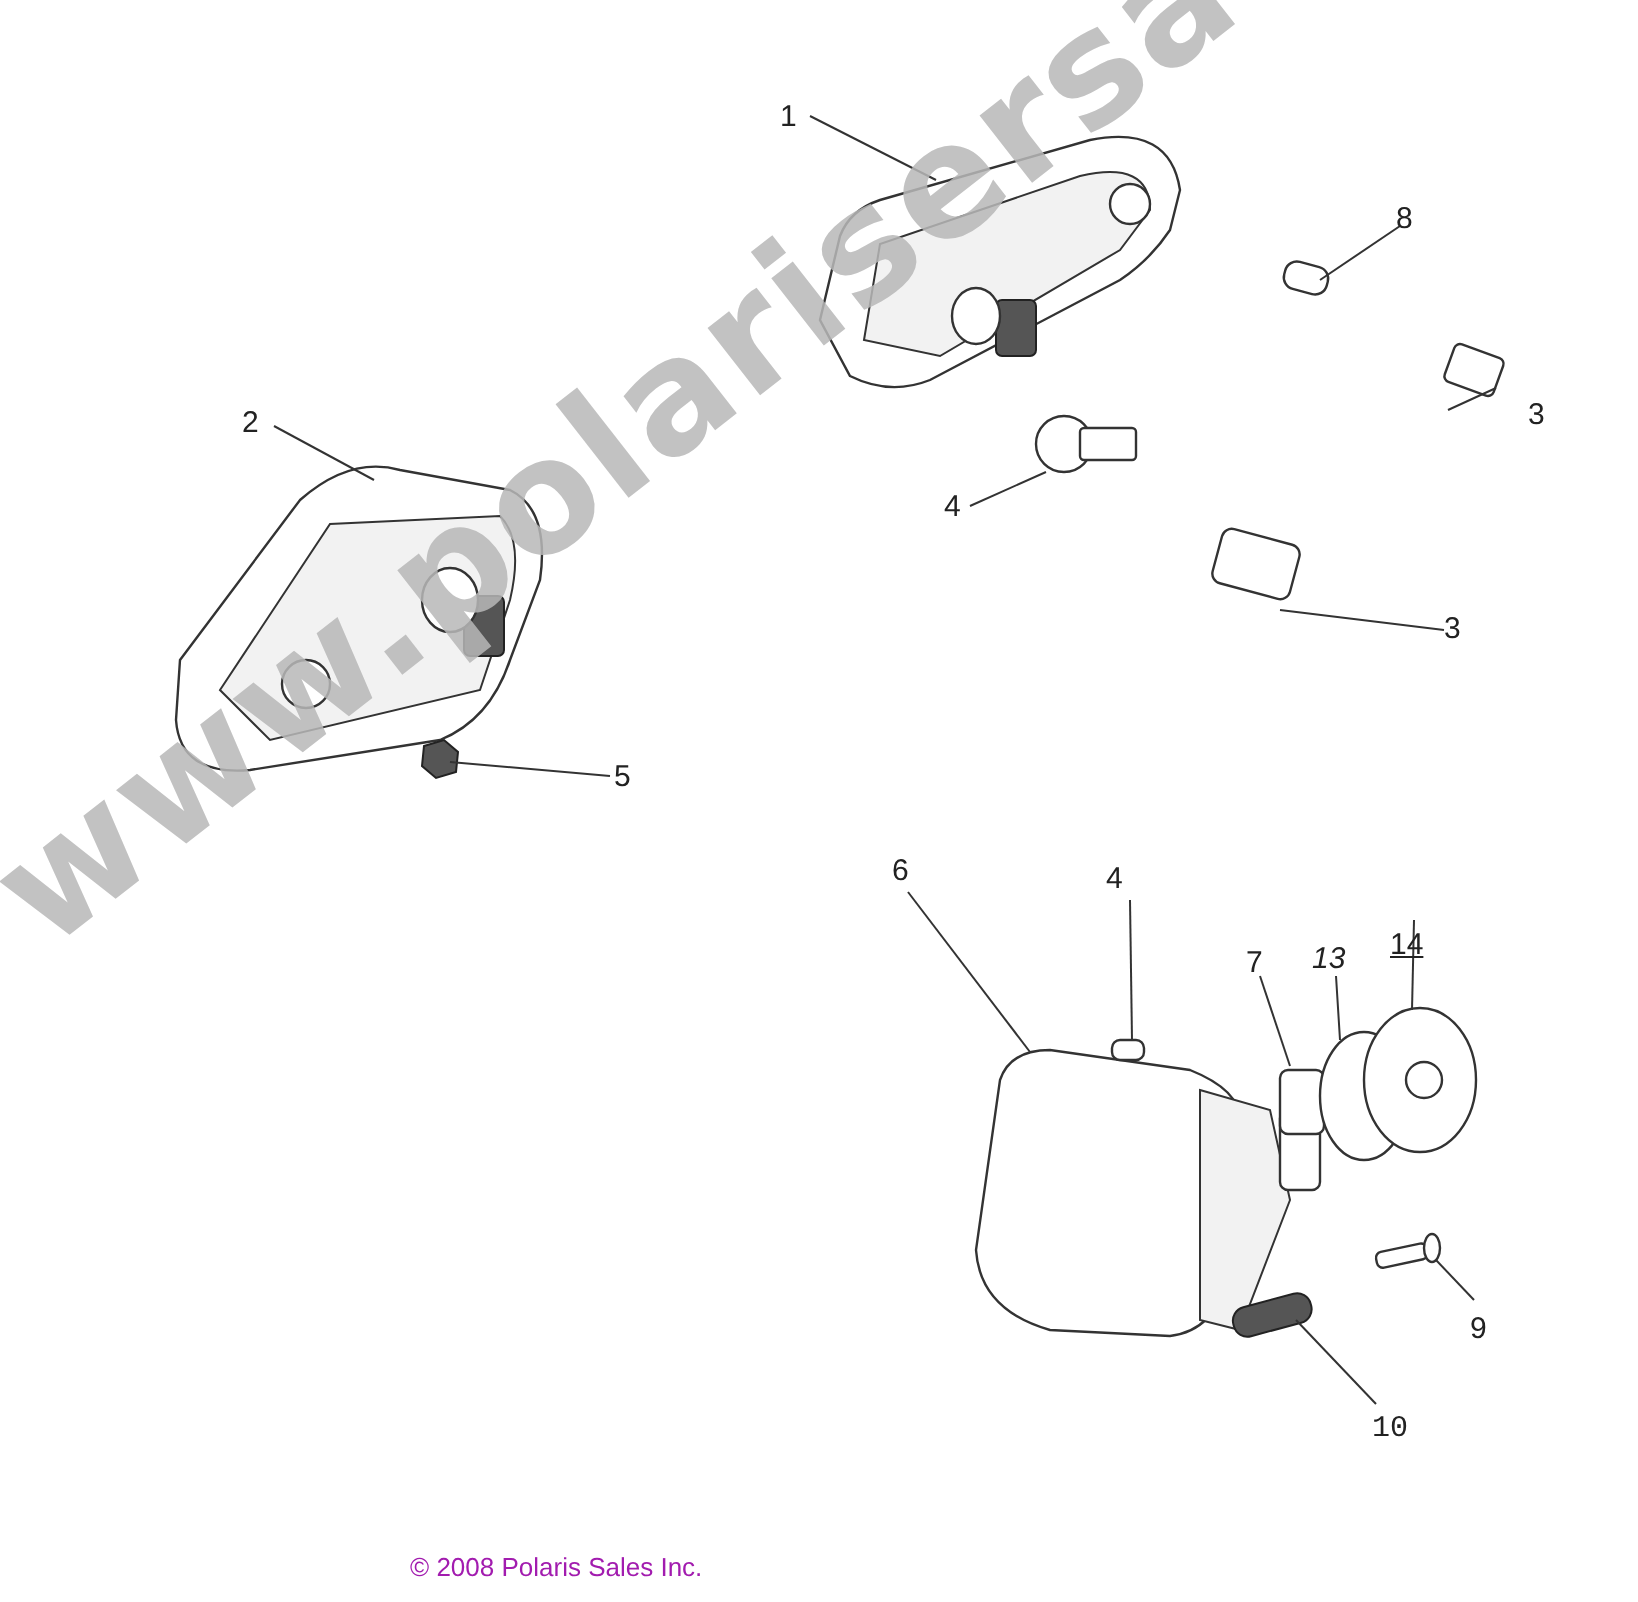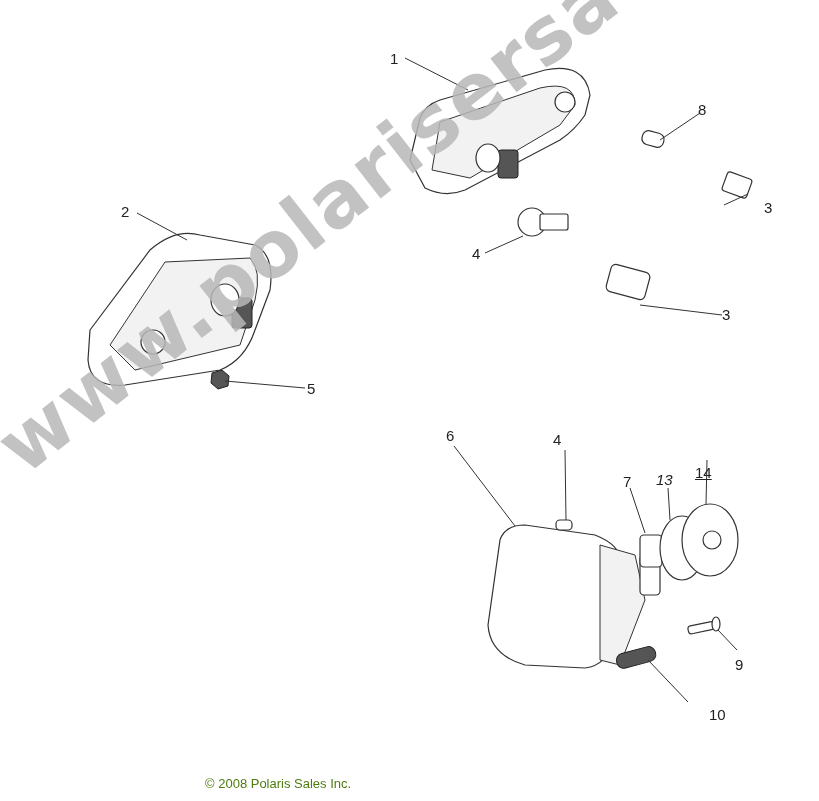--- a/index.html
+++ b/index.html
@@ -1,19 +1,19 @@
 <!DOCTYPE html>
 <html><head>
 <meta charset="utf-8">
 <style>
   html, body { margin:0; padding:0; background:#ffffff; }
   body { width:819px; height:801px; position:relative; overflow:hidden; font-family:"Liberation Sans", sans-serif; }
   #diagram { position:absolute; left:0; top:0; width:819px; height:801px; }
   .callout { position:absolute; font-size:15px; color:#222; line-height:1; }
-  .copyright { position:absolute; left:205px; top:776px; font-size:13px; color:#4d7c0f; }
+  .copyright { position:absolute; left:205px; top:776px; font-size:13px; color:#a21caf; }
   .watermark { position:absolute; left:-20px; top:420px; font-size:78px; font-weight:bold; color:#b8b8b8; opacity:0.85;
                transform:rotate(-38deg); transform-origin:left top; white-space:nowrap; letter-spacing:2px; font-family:"DejaVu Sans", sans-serif; }
   svg .ln { stroke:#333; stroke-width:1; fill:none; }
   svg .part { stroke:#333; stroke-width:1.2; fill:#fff; }
   svg .part2 { stroke:#333; stroke-width:1; fill:#f2f2f2; }
   svg .dark { stroke:#222; stroke-width:1; fill:#555; }
 </style>
 </head>
 <body>
 
@@ -96,20 +96,20 @@
 
   <span class="callout" style="left:390px;top:51px;">1</span>
   <span class="callout" style="left:121px;top:204px;">2</span>
   <span class="callout" style="left:722px;top:307px;">3</span>
   <span class="callout" style="left:472px;top:246px;">4</span>
   <span class="callout" style="left:307px;top:381px;">5</span>
   <span class="callout" style="left:446px;top:428px;">6</span>
   <span class="callout" style="left:623px;top:474px;">7</span>
   <span class="callout" style="left:698px;top:102px;">8</span>
   <span class="callout" style="left:735px;top:657px;">9</span>
-  <span class="callout" style="left:709px;top:707px;">10</span>
+  <span class="callout" style="left:686px;top:707px;font-family:Liberation Mono, monospace;">10</span>
   <span class="callout" style="left:764px;top:200px;">3</span>
   <span class="callout" style="left:553px;top:432px;">4</span>
   <span class="callout" style="left:656px;top:472px;font-style:italic;">13</span>
   <span class="callout" style="left:695px;top:465px;text-decoration:underline;">14</span>
 
   <div class="copyright">© 2008 Polaris Sales Inc.</div>
 </div>
 
 </body></html>

